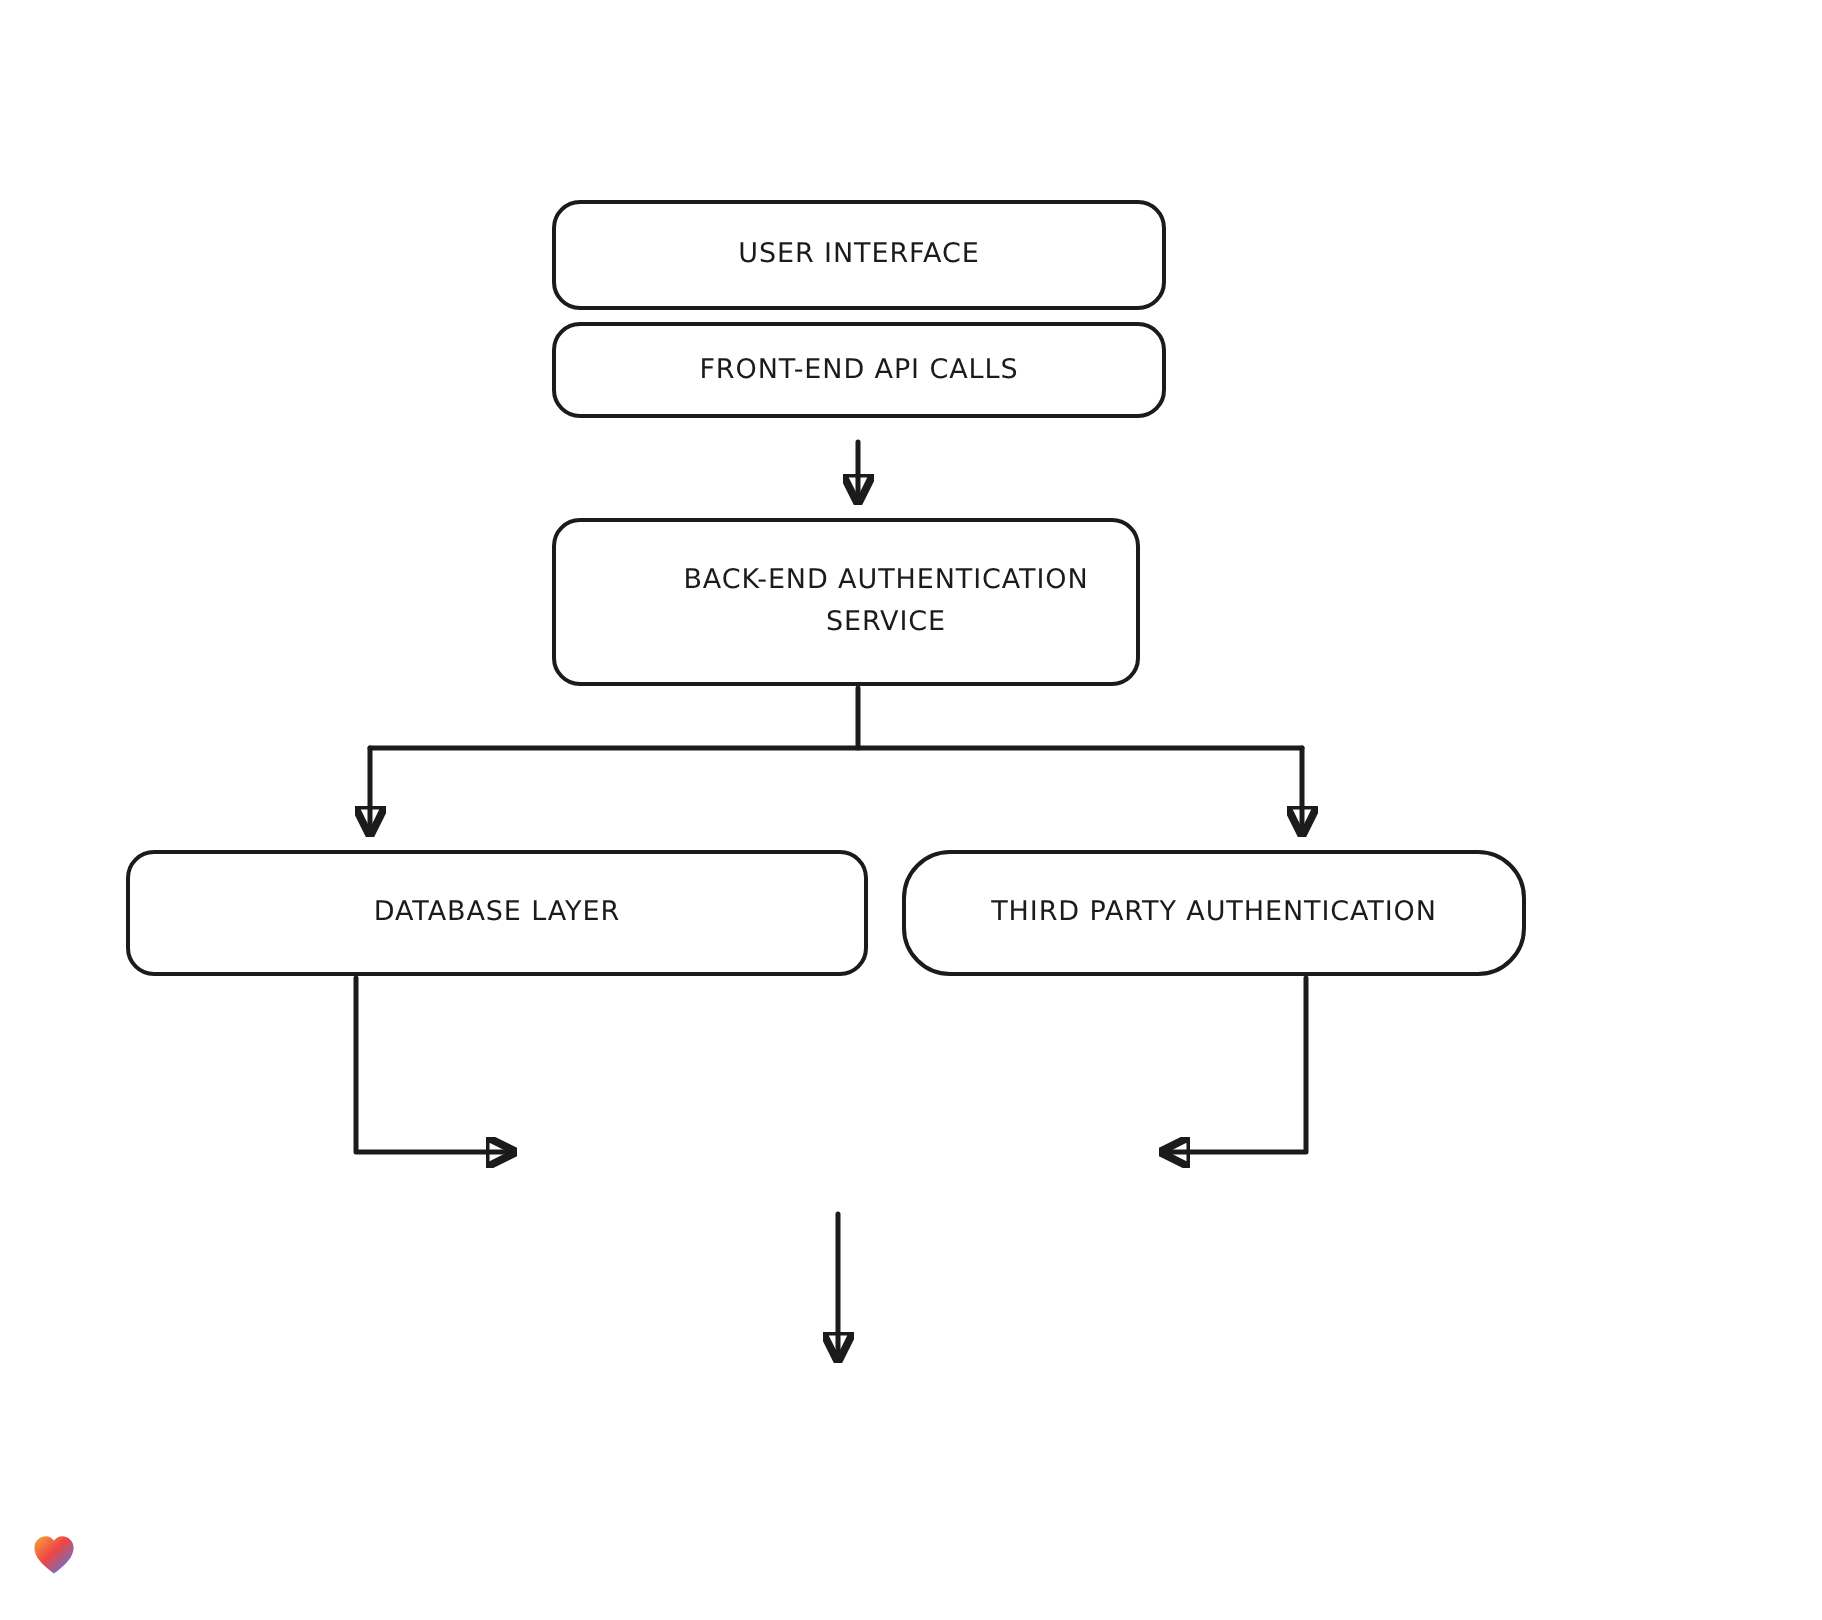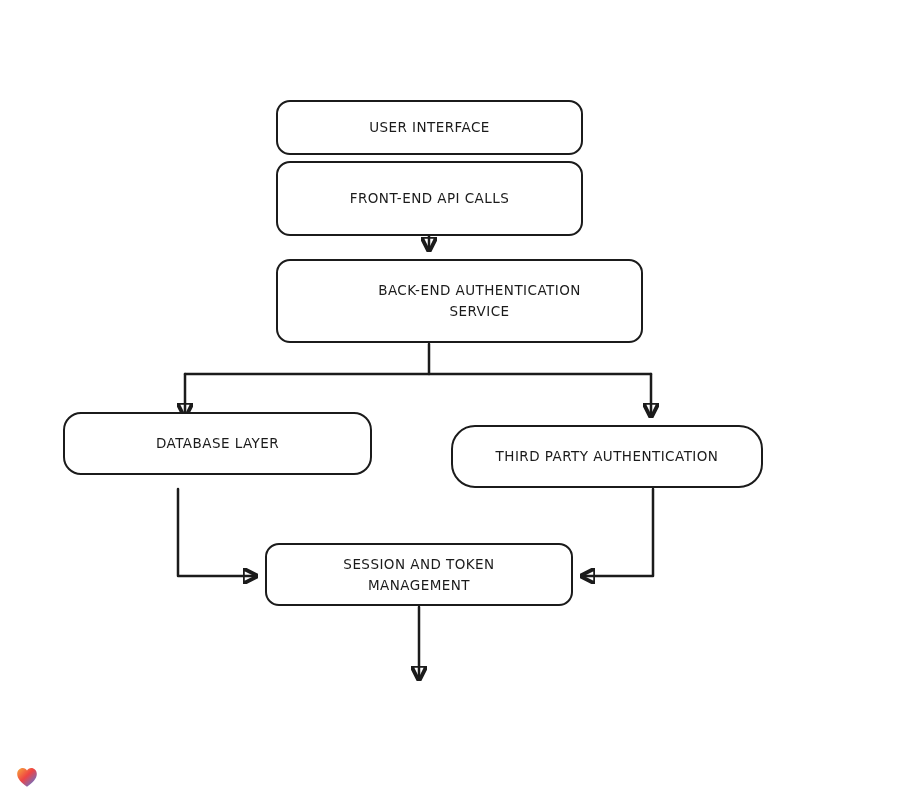--- a/index.html
+++ b/index.html
@@ -46,23 +46,23 @@
     line-height: 1.55;
     letter-spacing: 0.45px;
     color: #1b1b1b;
     text-align: center;
     text-transform: uppercase;
     white-space: pre-line;
     padding: 2px 14px;
   }
   
   .n-ui        { left: 276px; top: 52px;  width: 307px; height: 55px; margin-top: 48px; }
-  .n-frontend  { left: 276px; top: 161px; width: 307px; height: 75px; }
-  .n-backend   { left: 276px; top: 259px; width: 367px; height: 84px; padding-left: 40px; }
-  .n-database  { left: 63px;  top: 412px; width: 309px; height: 63px; border-radius: 18px; }
+  .n-frontend  { left: 276px; top: 161px; width: 307px; height: 48px; }
+  .n-backend   { left: 276px; top: 259px; width: 294px; height: 84px; padding-left: 40px; }
+  .n-database  { left: 63px;  top: 425px; width: 371px; height: 63px; }
   .n-thirdparty{ left: 451px; top: 425px; width: 312px; height: 63px; border-radius: 24px; }
   .n-session   { left: 265px; top: 543px; width: 308px; height: 63px; }
   .n-security  { left: 268px; top: 688px; width: 305px; height: 57px; }
   .logo {
     position: absolute;
     left: 12px;
     top: 762px;
     width: 30px;
     height: 28px;
     z-index: 3;
@@ -105,24 +105,20 @@
   </div>
 
   <div class="node n-database">
     <span class="label">DATABASE LAYER</span>
   </div>
 
   <div class="node n-thirdparty">
     <span class="label">THIRD PARTY AUTHENTICATION</span>
   </div>
 
-  <div class="node n-session">
-    <span class="label">SESSION AND TOKEN
-MANAGEMENT</span>
-  </div>
 
 
   <svg class="logo" viewBox="0 0 24 24" xmlns="http://www.w3.org/2000/svg">
     <defs>
       <linearGradient id="heartgrad" x1="0%" y1="0%" x2="100%" y2="100%">
         <stop offset="0%" stop-color="#f6a93b"></stop>
         <stop offset="45%" stop-color="#ef4444"></stop>
         <stop offset="100%" stop-color="#3b82f6"></stop>
       </linearGradient>
     </defs>

